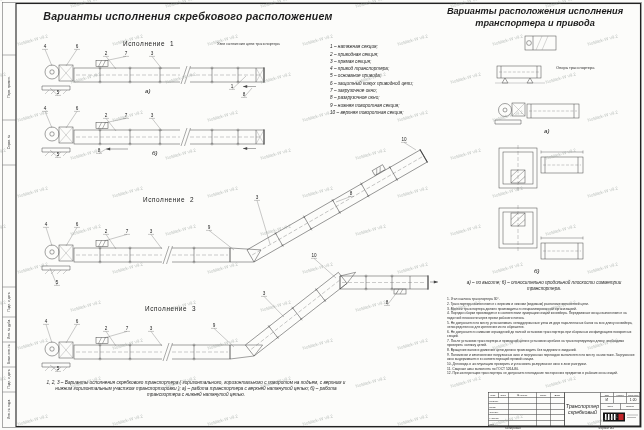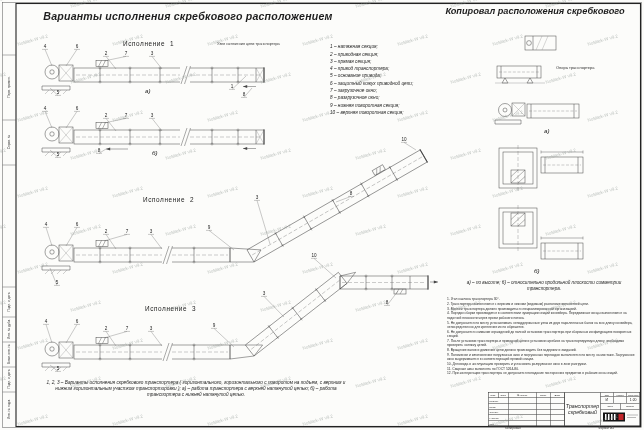--- a/index.html
+++ b/index.html
@@ -362,21 +362,22 @@
         <text x="58" y="370" font-size="4.6" text-anchor="middle" fill="#1e1e1e">5</text>
       </g>
 
     <text x="505" y="429" font-size="3.2" fill="#444">Копировал</text>
     <text x="598" y="429" font-size="3.2" fill="#444">Формат А1</text>
   </svg>
 
   <div class="abs left-title">Варианты исполнения скребкового расположением</div>
 
   <div class="abs right-title">
-    <div>Копировал расположения скребкового</div>
+    <div>Варианты расположения исполнения</div>
+    <div>транспортера и привода</div>
   </div>
 
   <div class="abs variant-label v1">Исполнение  1</div>
   <div class="abs variant-label v2">Исполнение  2</div>
   <div class="abs variant-label v3">Исполнение  3</div>
 
   <div class="abs tension-note half">Узел натяжения цепи транспортера</div>
 
   <div class="abs legend half">
       <div class="legend-item">1  –  натяжная секция;</div>

